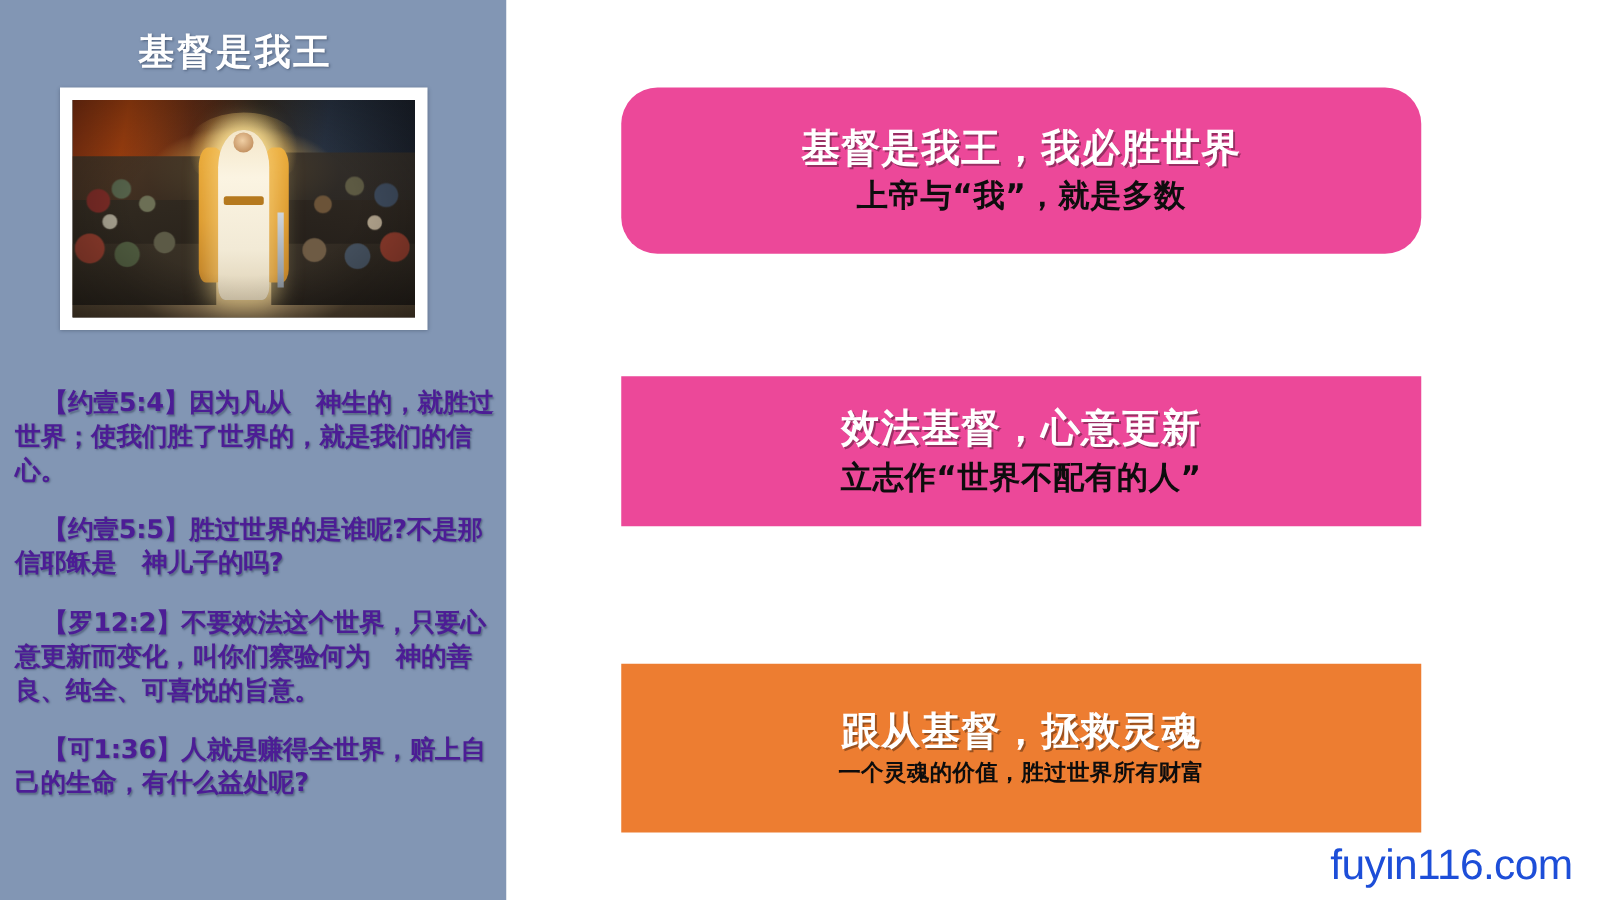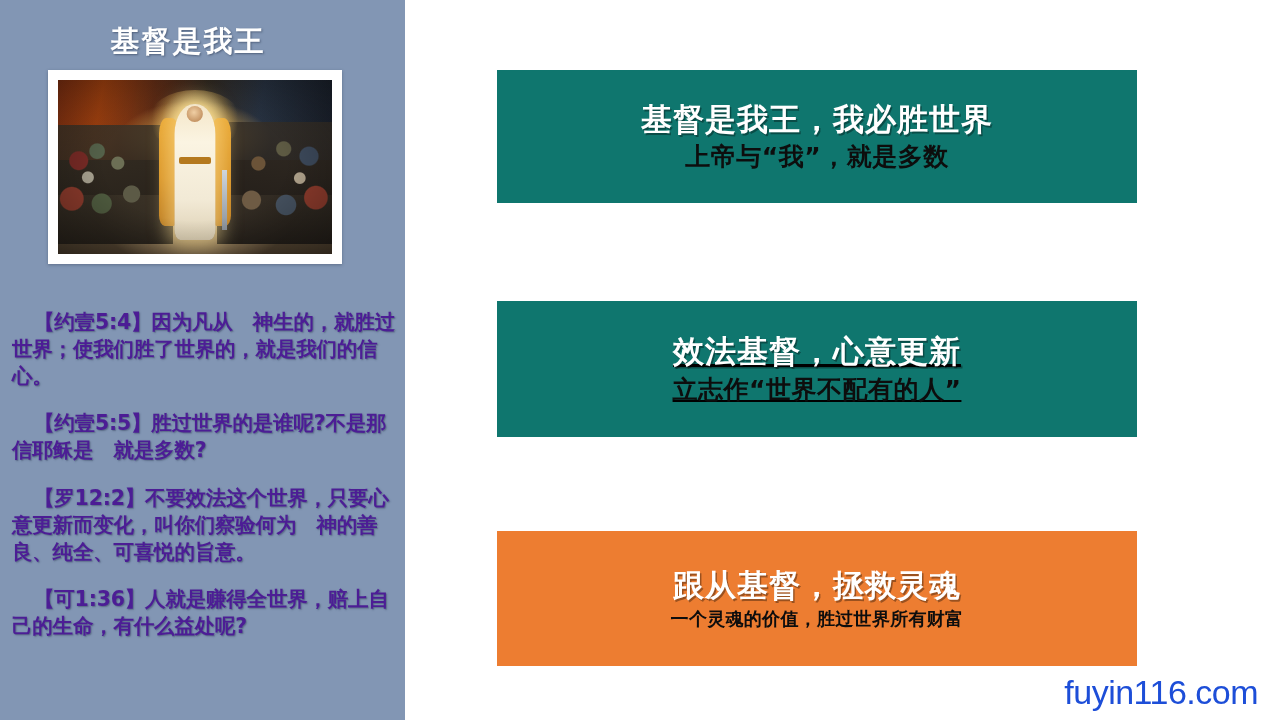--- a/index.html
+++ b/index.html
@@ -158,22 +158,22 @@
   .card {
     position: absolute;
     left: 497px;
     width: 640px;
     box-sizing: border-box;
     display: flex;
     flex-direction: column;
     align-items: center;
     justify-content: center;
   }
-  .card-yellow { top: 70px;  height: 133px; background: #0f766e; }
-  .card-blue   { top: 301px; height: 136px; background: #0f766e; text-decoration: underline; }
+  .card-yellow { top: 70px;  height: 133px; background: #ec4899; border-radius: 29px; }
+  .card-blue   { top: 301px; height: 120px; background: #ec4899; }
   .card-orange { top: 531px; height: 135px; background: #ed7d31; text-align: right; }
 
   .card-title {
     color: #ffffff;
     font-weight: bold;
     font-size: 31px;
     letter-spacing: 1px;
     line-height: 1.2;
     text-shadow: 1.5px 1.5px 0 rgba(0,0,0,0.35);
   }
@@ -215,21 +215,21 @@
       <div class="pc-figure"></div>
       <div class="pc-head"></div>
       <div class="pc-sash"></div>
       <div class="pc-sword"></div>
       <div class="pc-vignette"></div>
     </div>
   </div>
 
   <div class="verses">
     <p class="verse">【约壹5:4】因为凡从　神生的，就胜过世界；使我们胜了世界的，就是我们的信心。</p>
-    <p class="verse">【约壹5:5】胜过世界的是谁呢?不是那信耶稣是　就是多数?</p>
+    <p class="verse">【约壹5:5】胜过世界的是谁呢?不是那信耶稣是　神儿子的吗?</p>
     <p class="verse">【罗12:2】不要效法这个世界，只要心意更新而变化，叫你们察验何为　神的善良、纯全、可喜悦的旨意。</p>
     <p class="verse">【可1:36】人就是赚得全世界，赔上自己的生命，有什么益处呢?</p>
   </div>
 </div>
 
 <div class="card card-yellow">
   <div class="card-title">基督是我王，我必胜世界</div>
   <div class="card-sub sub-lg">上帝与“我”，就是多数</div>
 </div>
 

